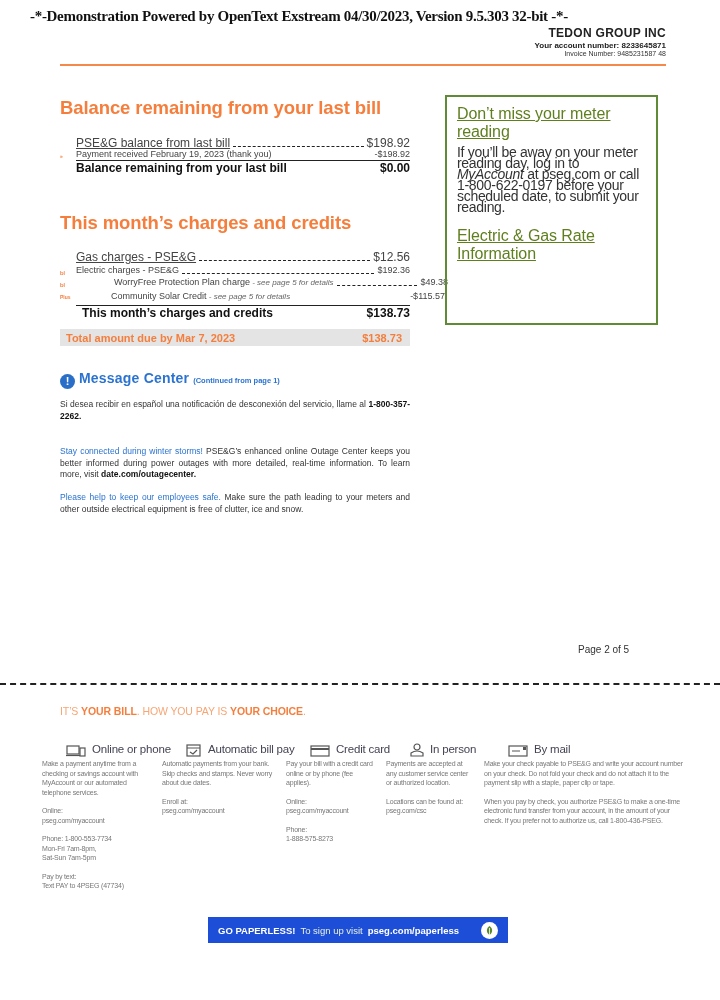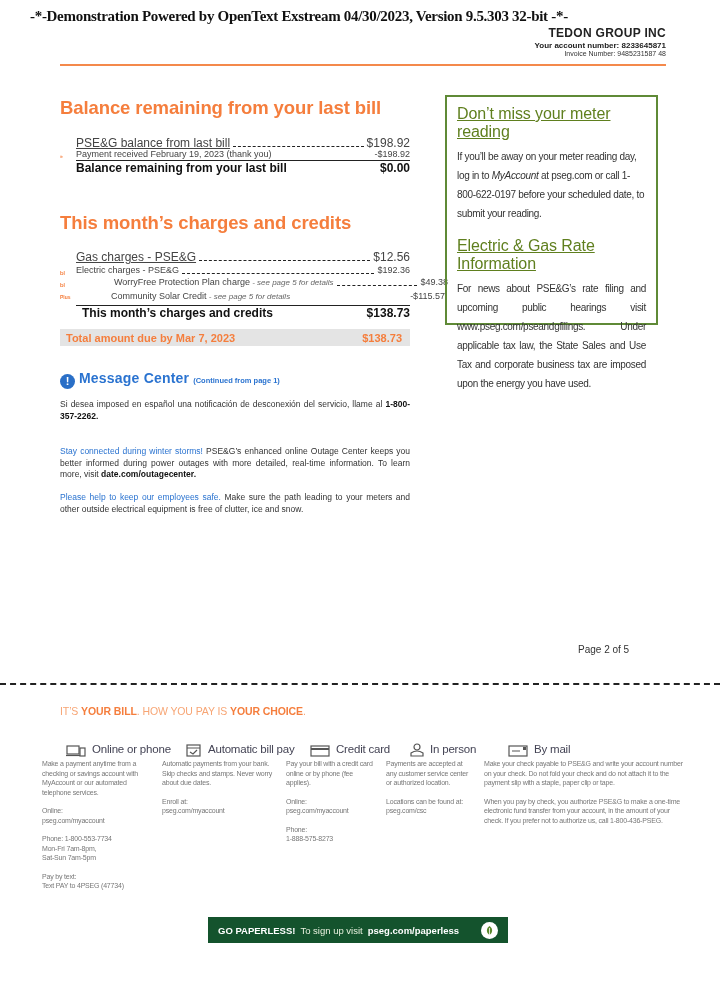--- a/index.html
+++ b/index.html
@@ -23,21 +23,21 @@
   .line-row .amt { white-space: nowrap; }
   .line-row.u .lbl { text-decoration: underline; }
   .marker { position: absolute; left: 60px; font-size: 5px; font-weight: bold; color: #f57e3d; }
 
   .total-row { position: absolute; left: 76px; width: 334px; display: flex; justify-content: space-between; font-size: 12px; font-weight: bold; color: #111; border-top: 1.5px solid #222; padding-top: 0px; }
 
   .due-bar { position: absolute; left: 60px; top: 329px; width: 350px; height: 17px; background: #e4e4e4; display: flex; justify-content: space-between; align-items: center; padding: 0 8px 0 6px; font-size: 11px; font-weight: bold; color: #f57e3d; }
 
   .sidebox { position: absolute; left: 445px; top: 95px; width: 213px; height: 230px; border: 2px solid #5f8a36; padding: 8px 10px; }
   .sidebox .st { font-size: 16px; color: #5f7f1e; margin-bottom: 6px; letter-spacing: -0.1px; text-decoration: underline; }
-  .sidebox .sb { font-size: 10px; color: #333; line-height: 19px; margin-bottom: 14px; letter-spacing: -0.3px; }
+  .sidebox .sb { font-size: 14px; color: #333; line-height: 11px; margin-bottom: 14px; letter-spacing: -0.3px; }
   .sidebox .sb em { font-style: italic; }
 
   .msg-title { position: absolute; left: 60px; top: 370px; display: flex; align-items: baseline; gap: 4px; white-space: nowrap; }
   .msg-title .icon { width: 15px; height: 15px; border-radius: 50%; background: #2a6fc7; color: #fff; font-size: 11px; font-weight: bold; display: inline-flex; align-items: center; justify-content: center; transform: translateY(2px); }
   .msg-title .t { font-size: 14px; font-weight: bold; color: #2a73d0; letter-spacing: 0.2px; }
   .msg-title .sub { font-size: 7.5px; font-weight: bold; color: #2a73d0; }
 
   .msg-p { position: absolute; left: 60px; width: 350px; font-size: 8.5px; color: #333; line-height: 11.5px; text-align: justify; }
   .msg-p .blue { color: #2a73d0; }
   .msg-p .bold { font-weight: bold; color: #111; }
@@ -49,21 +49,21 @@
   .choice { position: absolute; left: 60px; top: 705px; font-size: 10.5px; color: #f7a574; white-space: nowrap; letter-spacing: -0.1px; }
   .choice b { color: #f57e3d; }
 
   .pay-col { position: absolute; top: 743px; }
   .pay-col .ph { display: flex; align-items: center; gap: 6px; margin-bottom: 4px; white-space: nowrap; padding-left: 24px; }
   .pay-col .ph .ico { width: 20px; height: 12px; display: inline-block; }
   .pay-col .ph .ht { font-size: 11.5px; color: #445; letter-spacing: -0.2px; }
   .pay-col .pb { font-size: 7px; color: #777; line-height: 9.5px; letter-spacing: -0.2px; }
   .pay-col .gap { height: 9px; }
 
-  .paperless { position: absolute; left: 208px; top: 917px; width: 300px; height: 26px; background: #14532d; display: flex; align-items: center; padding: 0 10px; gap: 5px; color: #fff; white-space: nowrap; }
+  .paperless { position: absolute; left: 208px; top: 917px; width: 300px; height: 26px; background: #1d4ed8; display: flex; align-items: center; padding: 0 10px; gap: 5px; color: #fff; white-space: nowrap; }
   .paperless .a { font-size: 9.5px; font-weight: bold; }
   .paperless .b { font-size: 9.5px; color: #e8f0de; }
   .paperless .c { font-size: 9.5px; font-weight: bold; }
   .paperless .leaf { margin-left: auto; width: 17px; height: 17px; border-radius: 50%; background: #fff; display: flex; align-items: center; justify-content: center; }
 </style>
 </head>
 <body>
 
 <div class="demo-banner">-*-Demonstration Powered by OpenText Exstream 04/30/2023, Version 9.5.303 32-bit -*-</div>
 <div class="acct">
@@ -122,29 +122,28 @@
 </div>
 <div class="due-bar">
   <span>Total amount due by Mar 7, 2023</span>
   <span>$138.73</span>
 </div>
 
 <div class="sidebox">
   <div class="st">Don’t  miss  your  meter  reading</div>
   <div class="sb"><span>If you’ll be away on your meter reading day, log in to </span><em>MyAccount</em><span> at pseg.com or call 1-800-622-0197 before your scheduled date, to submit your reading.</span></div>
   <div class="st">Electric  &amp; Gas  Rate  Information</div>
-  <div class="sb" style="text-align:justify">For news about PSE&amp;G’s rate filing and upcoming public hearings visit www.pseg.com/pseandgfilings. Under applicable tax law, the State Sales and Use Tax and corporate business tax are imposed upon the energy you have used.</div>
 </div>
 
 <div class="msg-title">
   <span class="icon">!</span>
   <span class="t">Message Center</span>
   <span class="sub">(Continued from page 1)</span>
 </div>
-<div class="msg-p" style="top:399px;"><span>Si desea imposed en español una notificación de desconexión del servicio, llame al </span><span class="bold">1-800-357-2262.</span></div>
+<div class="msg-p" style="top:399px;"><span>Si desea recibir en español una notificación de desconexión del servicio, llame al </span><span class="bold">1-800-357-2262.</span></div>
 <div class="msg-p" style="top:446px;"><span class="blue">Stay connected during winter storms!</span><span> PSE&amp;G’s enhanced online Outage Center keeps you better informed during power outages with more detailed, real-time information. To learn more, visit </span><span class="bold">date.com/outagecenter.</span></div>
 <div class="msg-p" style="top:492px;"><span class="blue">Please help to keep our employees safe.</span><span> Make sure the path leading to your meters and other outside electrical equipment is free of clutter, ice and snow.</span></div>
 
 <div class="page-num">Page 2 of 5</div>
 
 <div class="cut-line"></div>
 
 <div class="choice"><span>IT’S </span><b>YOUR BILL</b><span>. HOW YOU PAY IS </span><b>YOUR CHOICE</b><span>.</span></div>
 
 <div class="pay-col" style="left:42px; width:108px;">

